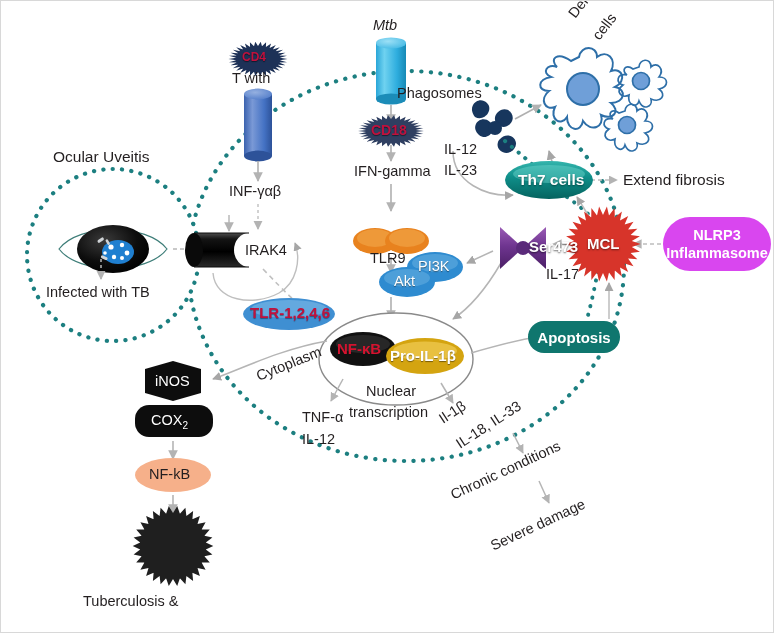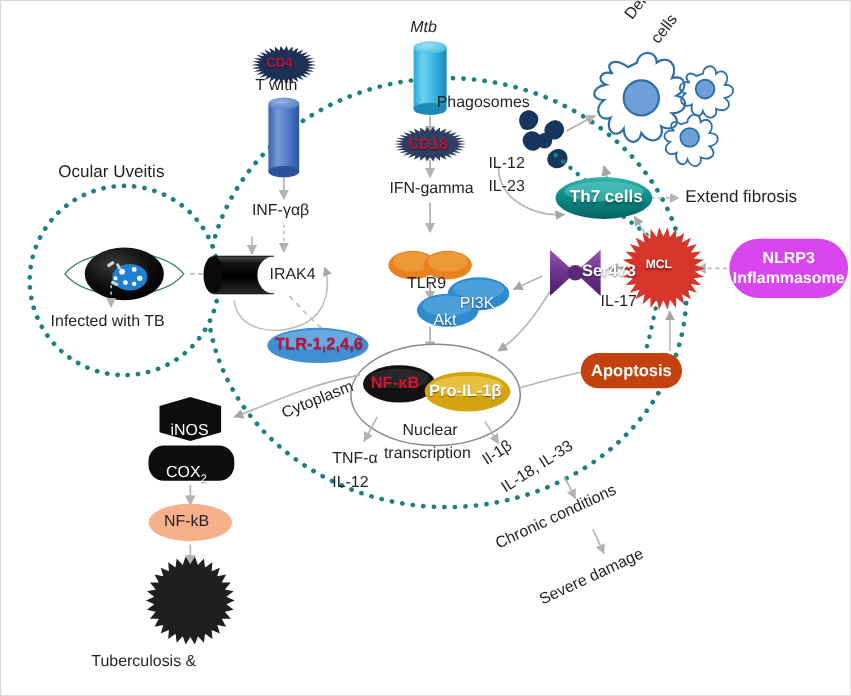--- a/index.html
+++ b/index.html
@@ -8,21 +8,21 @@
          border:1px solid #d8d8d8;box-sizing:border-box;overflow:hidden;}
   #svgroot{position:absolute;left:0;top:0;width:774px;height:633px;}
   .lbl{position:absolute;color:#231f20;white-space:pre;line-height:1.18;}
   .f14{font-size:14.5px;}
   .f15{font-size:15.5px;}
   .ital{font-style:italic;}
   .node{position:absolute;display:flex;align-items:center;justify-content:center;
         text-align:center;box-sizing:border-box;}
   .pill{border-radius:999px;}
   .blk{background:#d946ef;color:#fff;}
-  .txtsh{text-shadow:0 1px 1px rgba(0,0,0,.45);margin-top:10px;}
+  .txtsh{text-shadow:0 1px 1px rgba(0,0,0,.45);}
   
   .rot{transform-origin:left top;}
 </style>
 </head>
 <body>
 
 <div id="stage">
 
   <svg id="svgroot" viewBox="0 0 774 633">
     <defs>
@@ -356,32 +356,32 @@
   <div class="lbl f14" style="left:301px;top:408px;">TNF-α</div>
   <div class="lbl f14" style="left:301px;top:430px;">IL-12</div>
   <div class="lbl f14 rot" style="left:435px;top:412px;transform:rotate(-33deg);">Il-1β</div>
   <div class="lbl f14 rot" style="left:452px;top:437px;transform:rotate(-33deg);">IL-18, IL-33</div>
   <div class="lbl f14 rot" style="left:447px;top:487px;transform:rotate(-25deg);">Chronic conditions</div>
   <div class="lbl f14 rot" style="left:487px;top:538px;transform:rotate(-25deg);">Severe damage</div>
 
   <div class="lbl" style="left:517px;top:170px;font-size:15.5px;font-weight:bold;color:#ffffff;
        text-shadow:0 1px 2px rgba(0,0,0,.45);">Th7 cells</div>
   <div class="lbl f15" style="left:622px;top:170px;">Extend fibrosis</div>
-  <div class="lbl" style="left:586px;top:234px;font-size:11px;font-weight:bold;color:#ffffff;
+  <div class="lbl" style="left:586px;top:234px;font-size:15px;font-weight:bold;color:#ffffff;
        text-shadow:0 1px 2px rgba(0,0,0,.5);">MCL</div>
   <div class="lbl f14" style="left:545px;top:265px;">IL-17</div>
 
   <div class="node pill blk" style="left:662px;top:216px;width:108px;height:54px;">
     <div style="line-height:1.25;">
       <div style="font-size:14.5px;font-weight:bold;">NLRP3</div>
       <div style="font-size:14.5px;font-weight:bold;">Inflammasome</div>
     </div>
   </div>
 
-  <div class="node pill" style="left:527px;top:320px;width:92px;height:32px;background:#c2410c;
+  <div class="node pill" style="left:527px;top:320px;width:92px;height:32px;background:#0f766e;
        color:#fff;font-size:15px;font-weight:bold;">
     <span>Apoptosis</span>
   </div>
 
   <div class="lbl f14 txtsh" style="left:154px;top:372px;color:#fff;">iNOS</div>
   <div class="lbl f14 txtsh" style="left:150px;top:411px;color:#fff;"><span>COX</span><sub style="font-size:10px;">2</sub></div>
   <div class="lbl f14" style="left:148px;top:465px;color:#231f20;">NF-kB</div>
   <div class="lbl f14" style="left:82px;top:592px;">Tuberculosis &amp;</div>
 
 </div>

